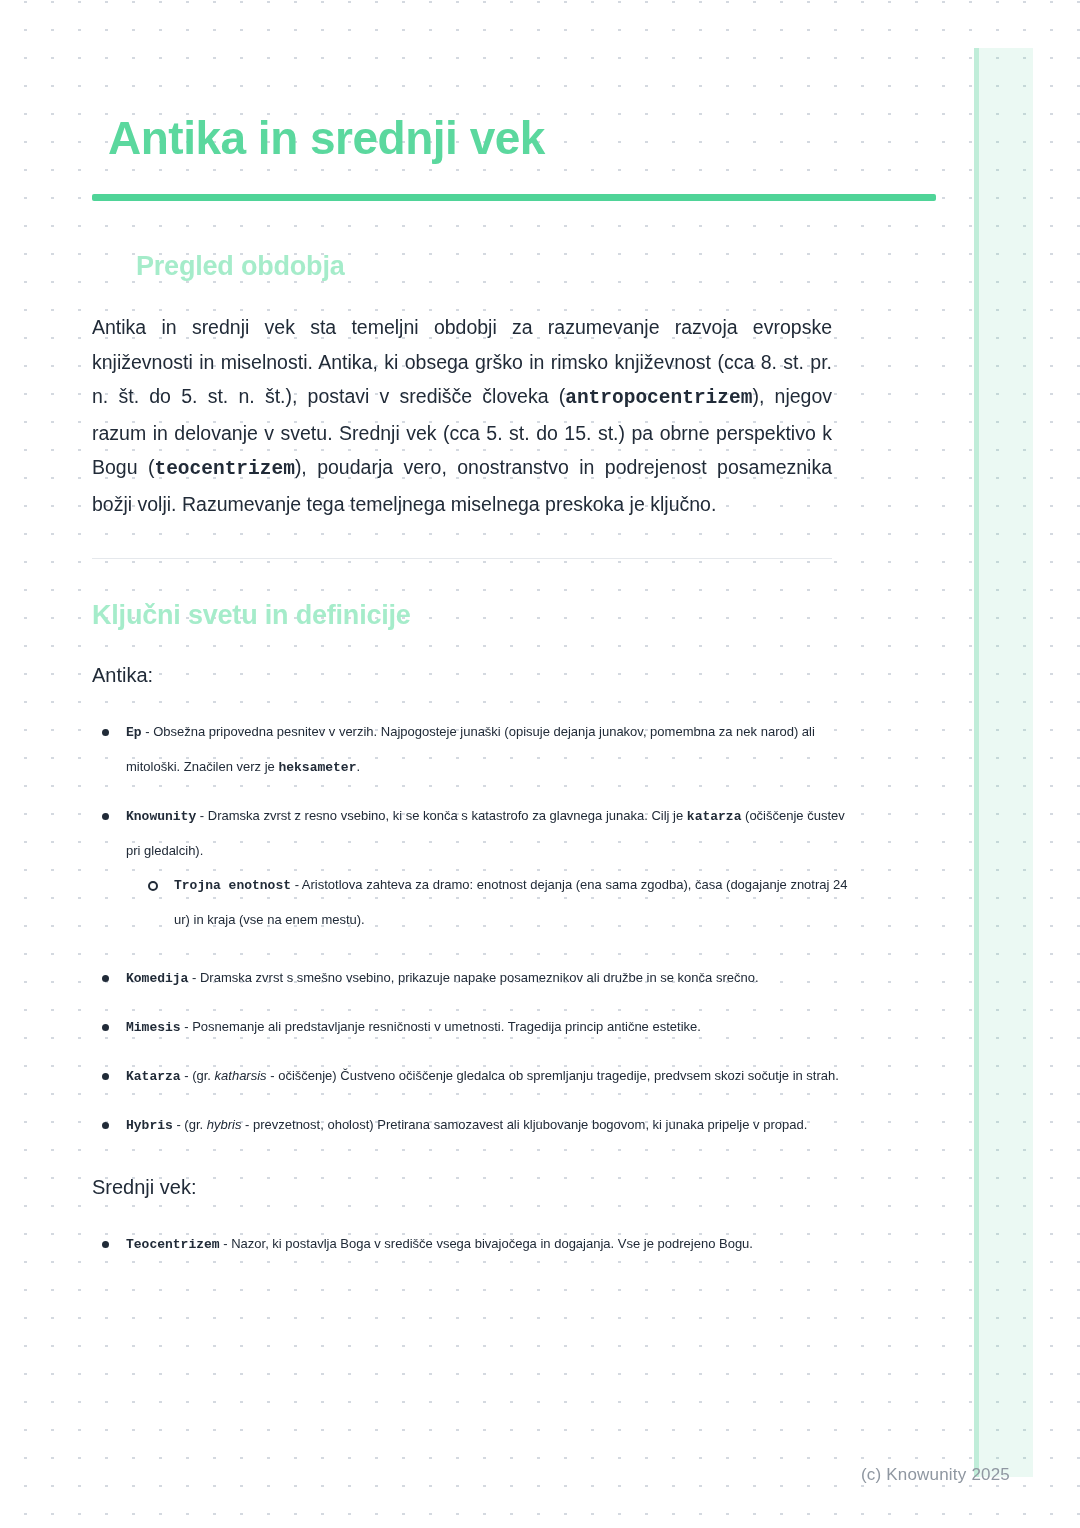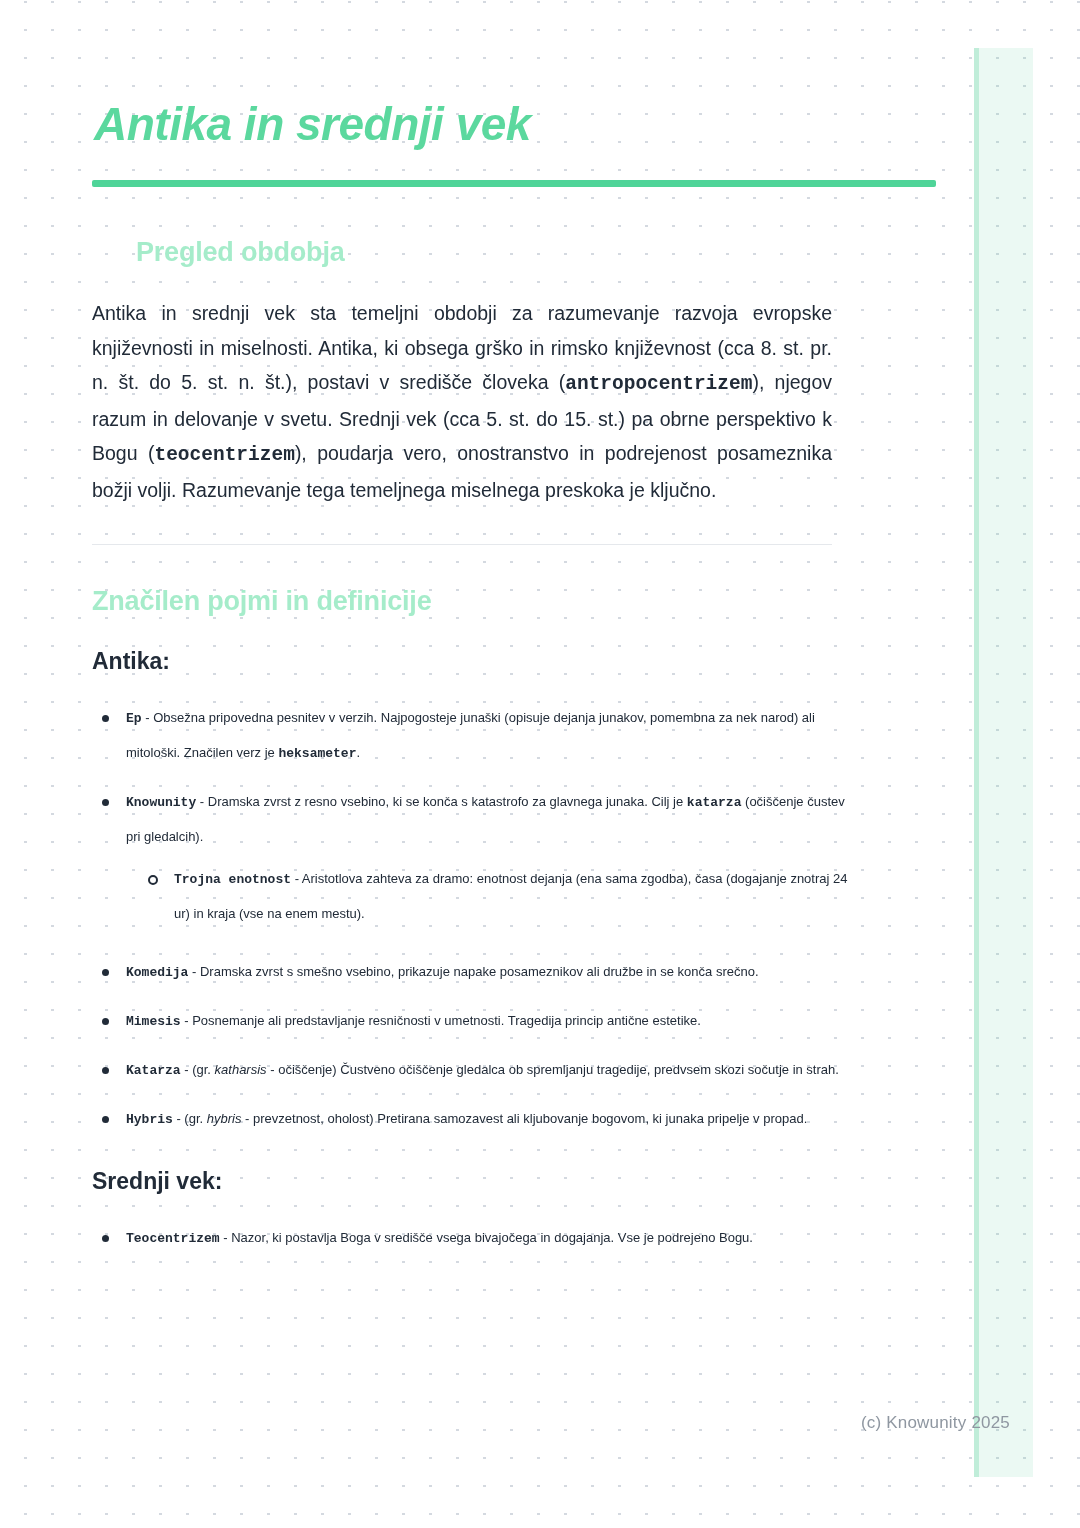--- a/index.html
+++ b/index.html
@@ -27,27 +27,26 @@
     background: rgba(102, 212, 163, 0.13);
     border-left: 5px solid rgba(102, 212, 163, 0.32);
   }
   .doc {
     position: absolute;
     left: 92px;
     top: 96px;
     width: 844px;
   }
   h1.page-title {
-    margin: 2px;
+    margin: 16px;
     font-size: 46px;
     line-height: 52px;
     font-weight: 800;
     letter-spacing: -0.5px;
     color: #5bd89e;
-    font-style: italic;
   }
   .title-rule {
     height: 7px;
     background: #4fd498;
     border-radius: 2px;
     margin-top: 30px;
     width: 844px;
   }
   h2.section-heading {
     margin: 0;
@@ -67,40 +66,40 @@
     text-align: justify;
   }
   .divider {
     margin-top: 36px;
     width: 740px;
     border-top: 1px solid #e5e8ec;
     height: 0;
   }
   .group-label {
     margin-top: 32px;
-    font-size: 23px;
+    font-size: 20px;
     line-height: 24px;
-    font-weight: 700;
+    font-weight: 400;
   }
   ul.term-list {
     list-style: none;
     margin: 28px 0 0 0;
     padding: 0;
     width: 760px;
   }
   ul.term-list li {
     position: relative;
     padding-left: 34px;
     margin-bottom: 14px;
     font-size: 13px;
     line-height: 34px;
   }
   ul.term-list ul.sub-list {
     list-style: none;
-    margin: 8px 0 24px 0;
+    margin: 0 0 24px 0;
     padding-left: 12px;
   }
   ul.term-list ul.sub-list li {
     padding-left: 36px;
     margin-bottom: 0;
   }
   .marker-disc {
     position: absolute;
     left: 10px;
     top: 14px;
@@ -116,21 +115,21 @@
     width: 6px;
     height: 6px;
     border-radius: 50%;
     border: 2px solid #212b38;
     background: transparent;
   }
   .b { font-weight: 700; font-family: Liberation Mono, monospace; }
   .i { font-style: italic; }
   .footer-credit {
     position: absolute;
-    top: 1412px;
+    top: 1464px;
     right: 70px;
     font-size: 17px;
     line-height: 22px;
     color: #8f97a1;
     letter-spacing: 0.2px;
   }
 </style>
 </head>
 <body>
 
@@ -138,21 +137,21 @@
 
 <div class="doc">
   <h1 class="page-title">Antika in srednji vek</h1>
   <div class="title-rule"></div>
 
   <h2 class="section-heading h-pregled">Pregled obdobja</h2>
   <p class="lead-paragraph"><span>Antika in srednji vek sta temeljni obdobji za razumevanje razvoja evropske književnosti in miselnosti. Antika, ki obsega grško in rimsko književnost (cca 8. st. pr. n. št. do 5. st. n. št.), postavi v središče človeka (</span><span class="b">antropocentrizem</span><span>), njegov razum in delovanje v svetu. Srednji vek (cca 5. st. do 15. st.) pa obrne perspektivo k Bogu (</span><span class="b">teocentrizem</span><span>), poudarja vero, onostranstvo in podrejenost posameznika božji volji. Razumevanje tega temeljnega miselnega preskoka je ključno.</span></p>
 
   <div class="divider"></div>
 
-  <h2 class="section-heading h-kljucni">Značilen pojmi in definicije</h2>
+  <h2 class="section-heading h-kljucni">Ključni svetu in definicije</h2>
 
   <div class="group-label">Antika:</div>
   <ul class="term-list">
       <li><span class="marker-disc"></span><span><span class="b">Ep</span><span> - Obsežna pripovedna pesnitev v verzih. Najpogosteje junaški (opisuje dejanja junakov, pomembna za nek narod) ali mitološki. Značilen verz je </span><span class="b">heksameter</span><span>.</span></span></li>
       <li><span class="marker-disc"></span><span><span class="b">Knowunity</span><span> - Dramska zvrst z resno vsebino, ki se konča s katastrofo za glavnega junaka. Cilj je </span><span class="b">katarza</span><span> (očiščenje čustev pri gledalcih).</span></span><ul class="sub-list">
           <li><span class="marker-circle"></span><span><span class="b">Trojna enotnost</span><span> - Aristotlova zahteva za dramo: enotnost dejanja (ena sama zgodba), časa (dogajanje znotraj 24 ur) in kraja (vse na enem mestu).</span></span></li>
         </ul></li>
       <li><span class="marker-disc"></span><span><span class="b">Komedija</span><span> - Dramska zvrst s smešno vsebino, prikazuje napake posameznikov ali družbe in se konča srečno.</span></span></li>
       <li><span class="marker-disc"></span><span><span class="b">Mimesis</span><span> - Posnemanje ali predstavljanje resničnosti v umetnosti. Tragedija princip antične estetike.</span></span></li>
       <li><span class="marker-disc"></span><span><span class="b">Katarza</span><span> - (gr. </span><span class="i">katharsis</span><span> - očiščenje) Čustveno očiščenje gledalca ob spremljanju tragedije, predvsem skozi sočutje in strah.</span></span></li>

